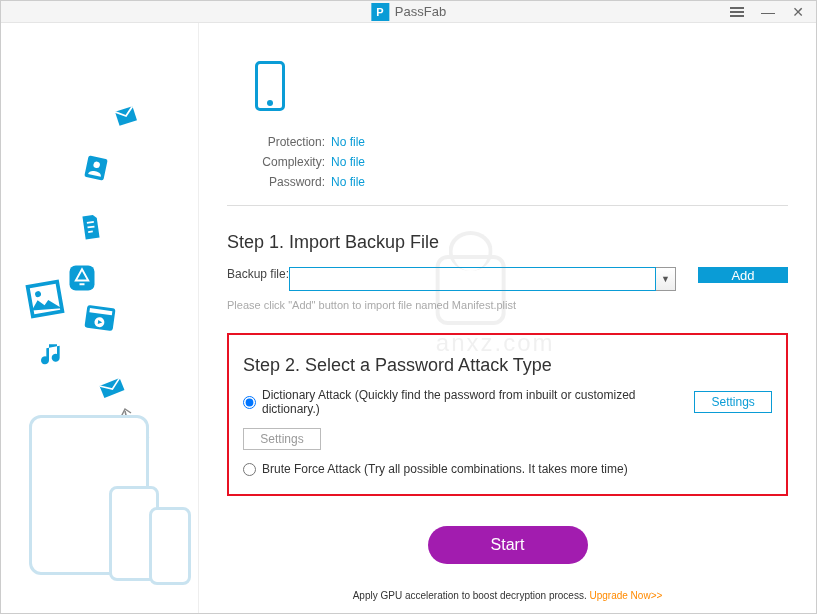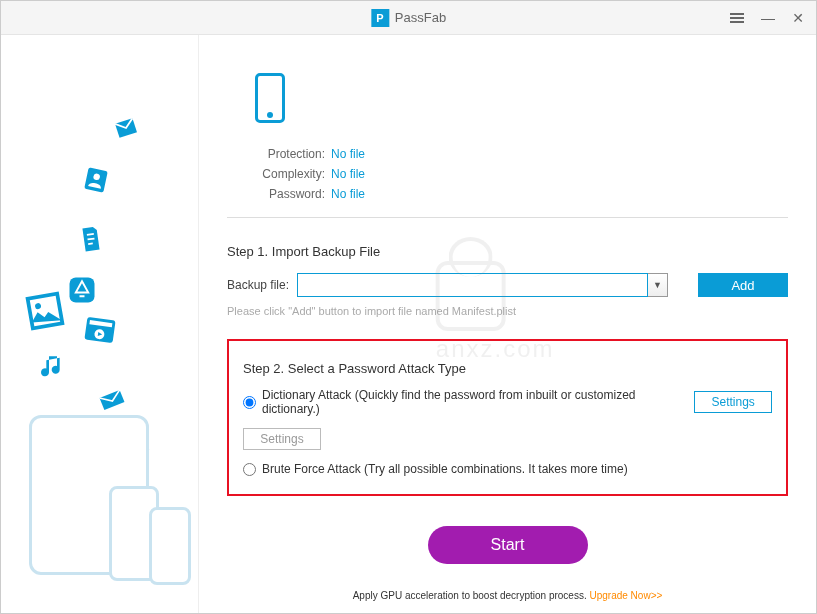--- a/index.html
+++ b/index.html
@@ -28,27 +28,27 @@
 .watermark-lock::before { content: ""; position: absolute; top: -28px; left: 50%; transform: translateX(-50%); width: 36px; height: 36px; border: 4px solid #888; border-radius: 50%; border-bottom: none; }
 .watermark-text { font-size: 24px; color: #888; margin-top: 4px; letter-spacing: 2px; text-align: center; }
 .main { flex: 1; padding: 0 28px 12px 28px; display: flex; flex-direction: column; position: relative; }
 .info-block { display: flex; gap: 24px; align-items: flex-start; padding: 38px 0 16px 28px; border-bottom: 1px solid #ddd; margin-bottom: 26px; flex-direction: column; }
 .phone-icon-big { width: 30px; height: 50px; border: 3px solid #0a9cd6; border-radius: 5px; position: relative; }
 .phone-icon-big::after { content: ""; position: absolute; bottom: 2px; left: 50%; transform: translateX(-50%); width: 6px; height: 6px; background: #0a9cd6; border-radius: 50%; }
 .info-rows { display: flex; flex-direction: column; gap: 6px; font-size: 12px; }
 .info-row { display: flex; gap: 6px; }
 .info-label { color: #666; width: 70px; text-align: right; }
 .info-value { color: #0a9cd6; }
-.step-title { font-size: 13px; color: #333; margin-bottom: 14px; }
-.step1-row { display: flex; align-items: center; gap: 8px; }
+.step-title { font-size: 18px; color: #333; margin-bottom: 14px; }
+.step1-row { display: flex; align-items: flex-start; }
 .backup-label { color: #444; }
 .file-input-wrap { flex: 1; display: flex; }
 .file-input { flex: 1; height: 24px; border: 1px solid #0a9cd6; font-size: 12px; padding: 0 6px; }
 .file-dd { width: 20px; height: 24px; border: 1px solid #999; border-left: none; background: linear-gradient(#fff,#eee); display: flex; align-items: center; justify-content: center; font-size: 9px; color: #555; cursor: pointer; }
-.add-btn { width: 90px; height: 24px; background: #0a9cd6; color: #fff; border: none; font-size: 13px; cursor: pointer; margin-left: 22px; }
+.add-btn { width: 90px; height: 16px; background: #0a9cd6; color: #fff; border: none; font-size: 13px; cursor: pointer; margin-left: 22px; }
 .hint { color: #aaa; font-size: 11px; margin-top: 8px; margin-left: 0; }
 .step2-box { border: 2px solid #e81123; padding: 20px 14px 18px 14px; margin-top: 22px; }
 .attack-row { display: flex; align-items: center; justify-content: space-between; margin-top: 12px; }
 .attack-left { display: flex; align-items: center; gap: 6px; font-size: 12px; }
 .attack-left input[type=radio] { cursor: pointer; }
 .settings-btn { width: 78px; height: 22px; border: 1px solid #0a9cd6; background: #fff; color: #0a9cd6; font-size: 12px; cursor: pointer; }
 .settings-btn.disabled { color: #999; border-color: #bbb; cursor: default; }
 .start-btn { width: 160px; height: 38px; background: #a21caf; color: #fff; border: none; border-radius: 19px; font-size: 16px; cursor: pointer; margin: 30px auto 0 auto; display: block; }
 .footer-text { text-align: center; margin-top: 26px; font-size: 10px; }
 .footer-text .upgrade { color: #ff8a00; cursor: pointer; }

